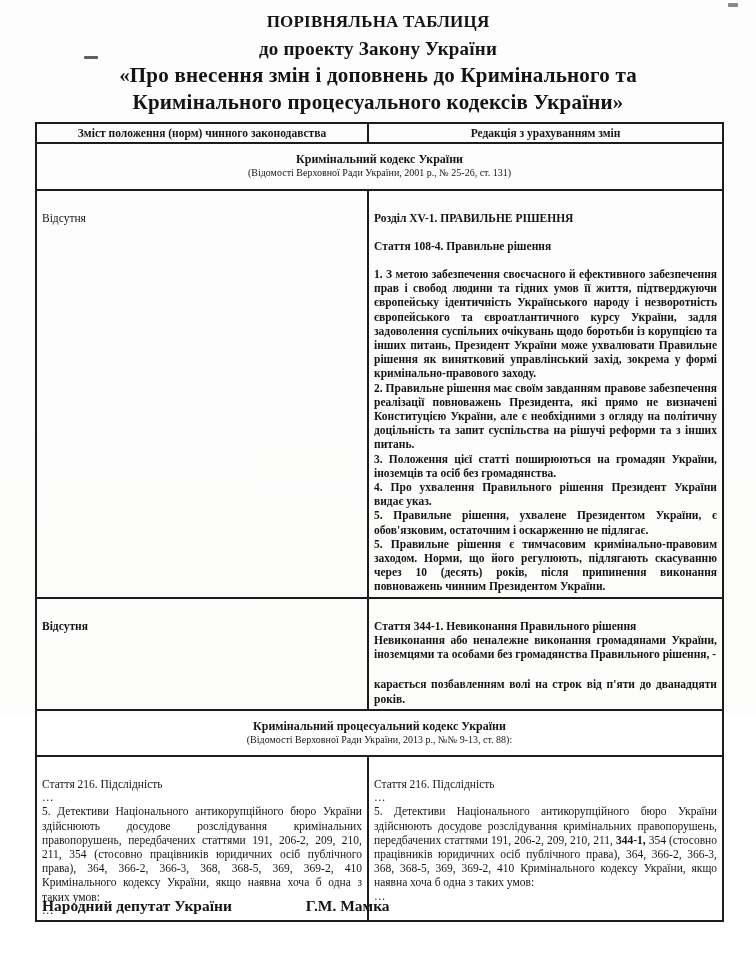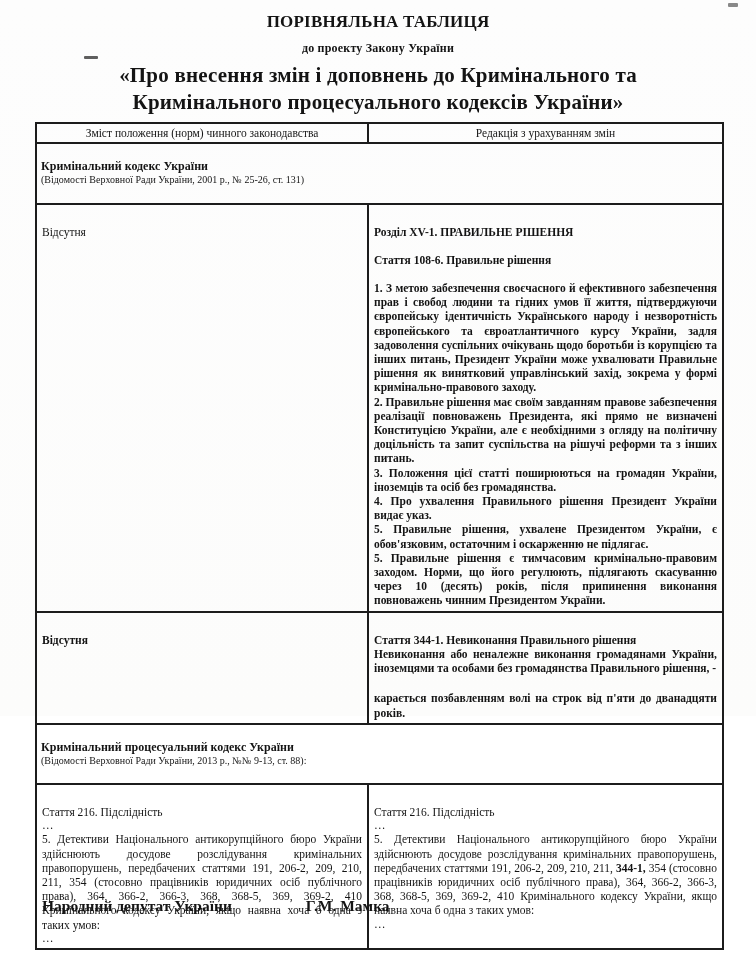--- a/index.html
+++ b/index.html
@@ -16,21 +16,21 @@
     background: linear-gradient(180deg, #fdfdfd 0%, #fcfcfb 100%);
   }
   .title-block {
     padding-top: 8px;
     text-align: center;
     font-weight: bold;
     line-height: 27px;
     font-size: 17px;
     letter-spacing: 0.2px;
   }
-  .title-block .t2 { font-size: 12px; }
+  .title-block .t2 { font-size: 19px; }
   .title-block .t3 {
     width: 660px; margin: 0 auto;
     font-size: 21px;
   }
   .cmp-table {
     position: absolute;
     left: 35px; top: 122px;
     width: 687px;
     border-collapse: collapse;
     table-layout: fixed;
@@ -38,28 +38,28 @@
   .cmp-table td {
     border: 2px solid #1c1c1c;
     vertical-align: top;
     font-size: 11.5px;
     line-height: 14.2px;
     padding: 20px 5px 3px 5px;
   }
   .col-left  { width: 332px; }
   .col-right { width: 355px; }
   .hdr-cell {
-    font-weight: normal;
+    font-weight: bold;
     text-align: center;
     font-size: 11.5px;
     padding: 2px 16px !important;
   }
   .section-cell {
-    text-align: left;
-    padding: 15px 4px !important;
+    text-align: center;
+    padding: 8px 4px !important;
   }
   .section-title { font-weight: bold; font-size: 12px; }
   .section-sub   { font-size: 10px; }
   .cell-bold { font-weight: bold; }
   .chapter-heading { font-weight: bold; margin-bottom: 14px; }
   .article-heading { font-weight: bold; margin-bottom: 14px; }
   .para { text-align: justify; }
   .sanction { margin-top: 16px; }
   .ellipsis-line { line-height: 13px; }
   .body-216 { text-align: justify; }
@@ -109,21 +109,21 @@
         <td colspan="2" class="section-cell">
           <div class="section-title">Кримінальний кодекс України</div>
           <div class="section-sub">(Відомості Верховної Ради України, 2001 р., № 25-26, ст. 131)</div>
         </td>
       </tr>
 
       <tr>
         <td>Відсутня</td>
         <td class="cell-bold">
           <div class="chapter-heading">Розділ XV-1. ПРАВИЛЬНЕ РІШЕННЯ</div>
-          <div class="article-heading">Стаття 108-6. Правильне рішення</div>
+          <div class="article-heading">Стаття 108-4. Правильне рішення</div>
           <p class="para">1. З метою забезпечення своєчасного й ефективного забезпечення прав і свобод людини та гідних умов її життя, підтверджуючи європейську ідентичність Українського народу і незворотність європейського та євроатлантичного курсу України, задля задоволення суспільних очікувань щодо боротьби із корупцією та інших питань, Президент України може ухвалювати Правильне рішення як винятковий управлінський захід, зокрема у формі кримінально-правового заходу.</p>
           <p class="para">2. Правильне рішення має своїм завданням правове забезпечення реалізації повноважень Президента, які прямо не визначені Конституцією України, але є необхідними з огляду на політичну доцільність та запит суспільства на рішучі реформи та з інших питань.</p>
           <p class="para">3. Положення цієї статті поширюються на громадян України, іноземців та осіб без громадянства.</p>
           <p class="para">4. Про ухвалення Правильного рішення Президент України видає указ.</p>
           <p class="para">5. Правильне рішення, ухвалене Президентом України, є обов'язковим, остаточним і оскарженню не підлягає.</p>
           <p class="para">5. Правильне рішення є тимчасовим кримінально-правовим заходом. Норми, що його регулюють, підлягають скасуванню через 10 (десять) років, після припинення виконання повноважень чинним Президентом України.</p>
         </td>
       </tr>
 
       <tr>

